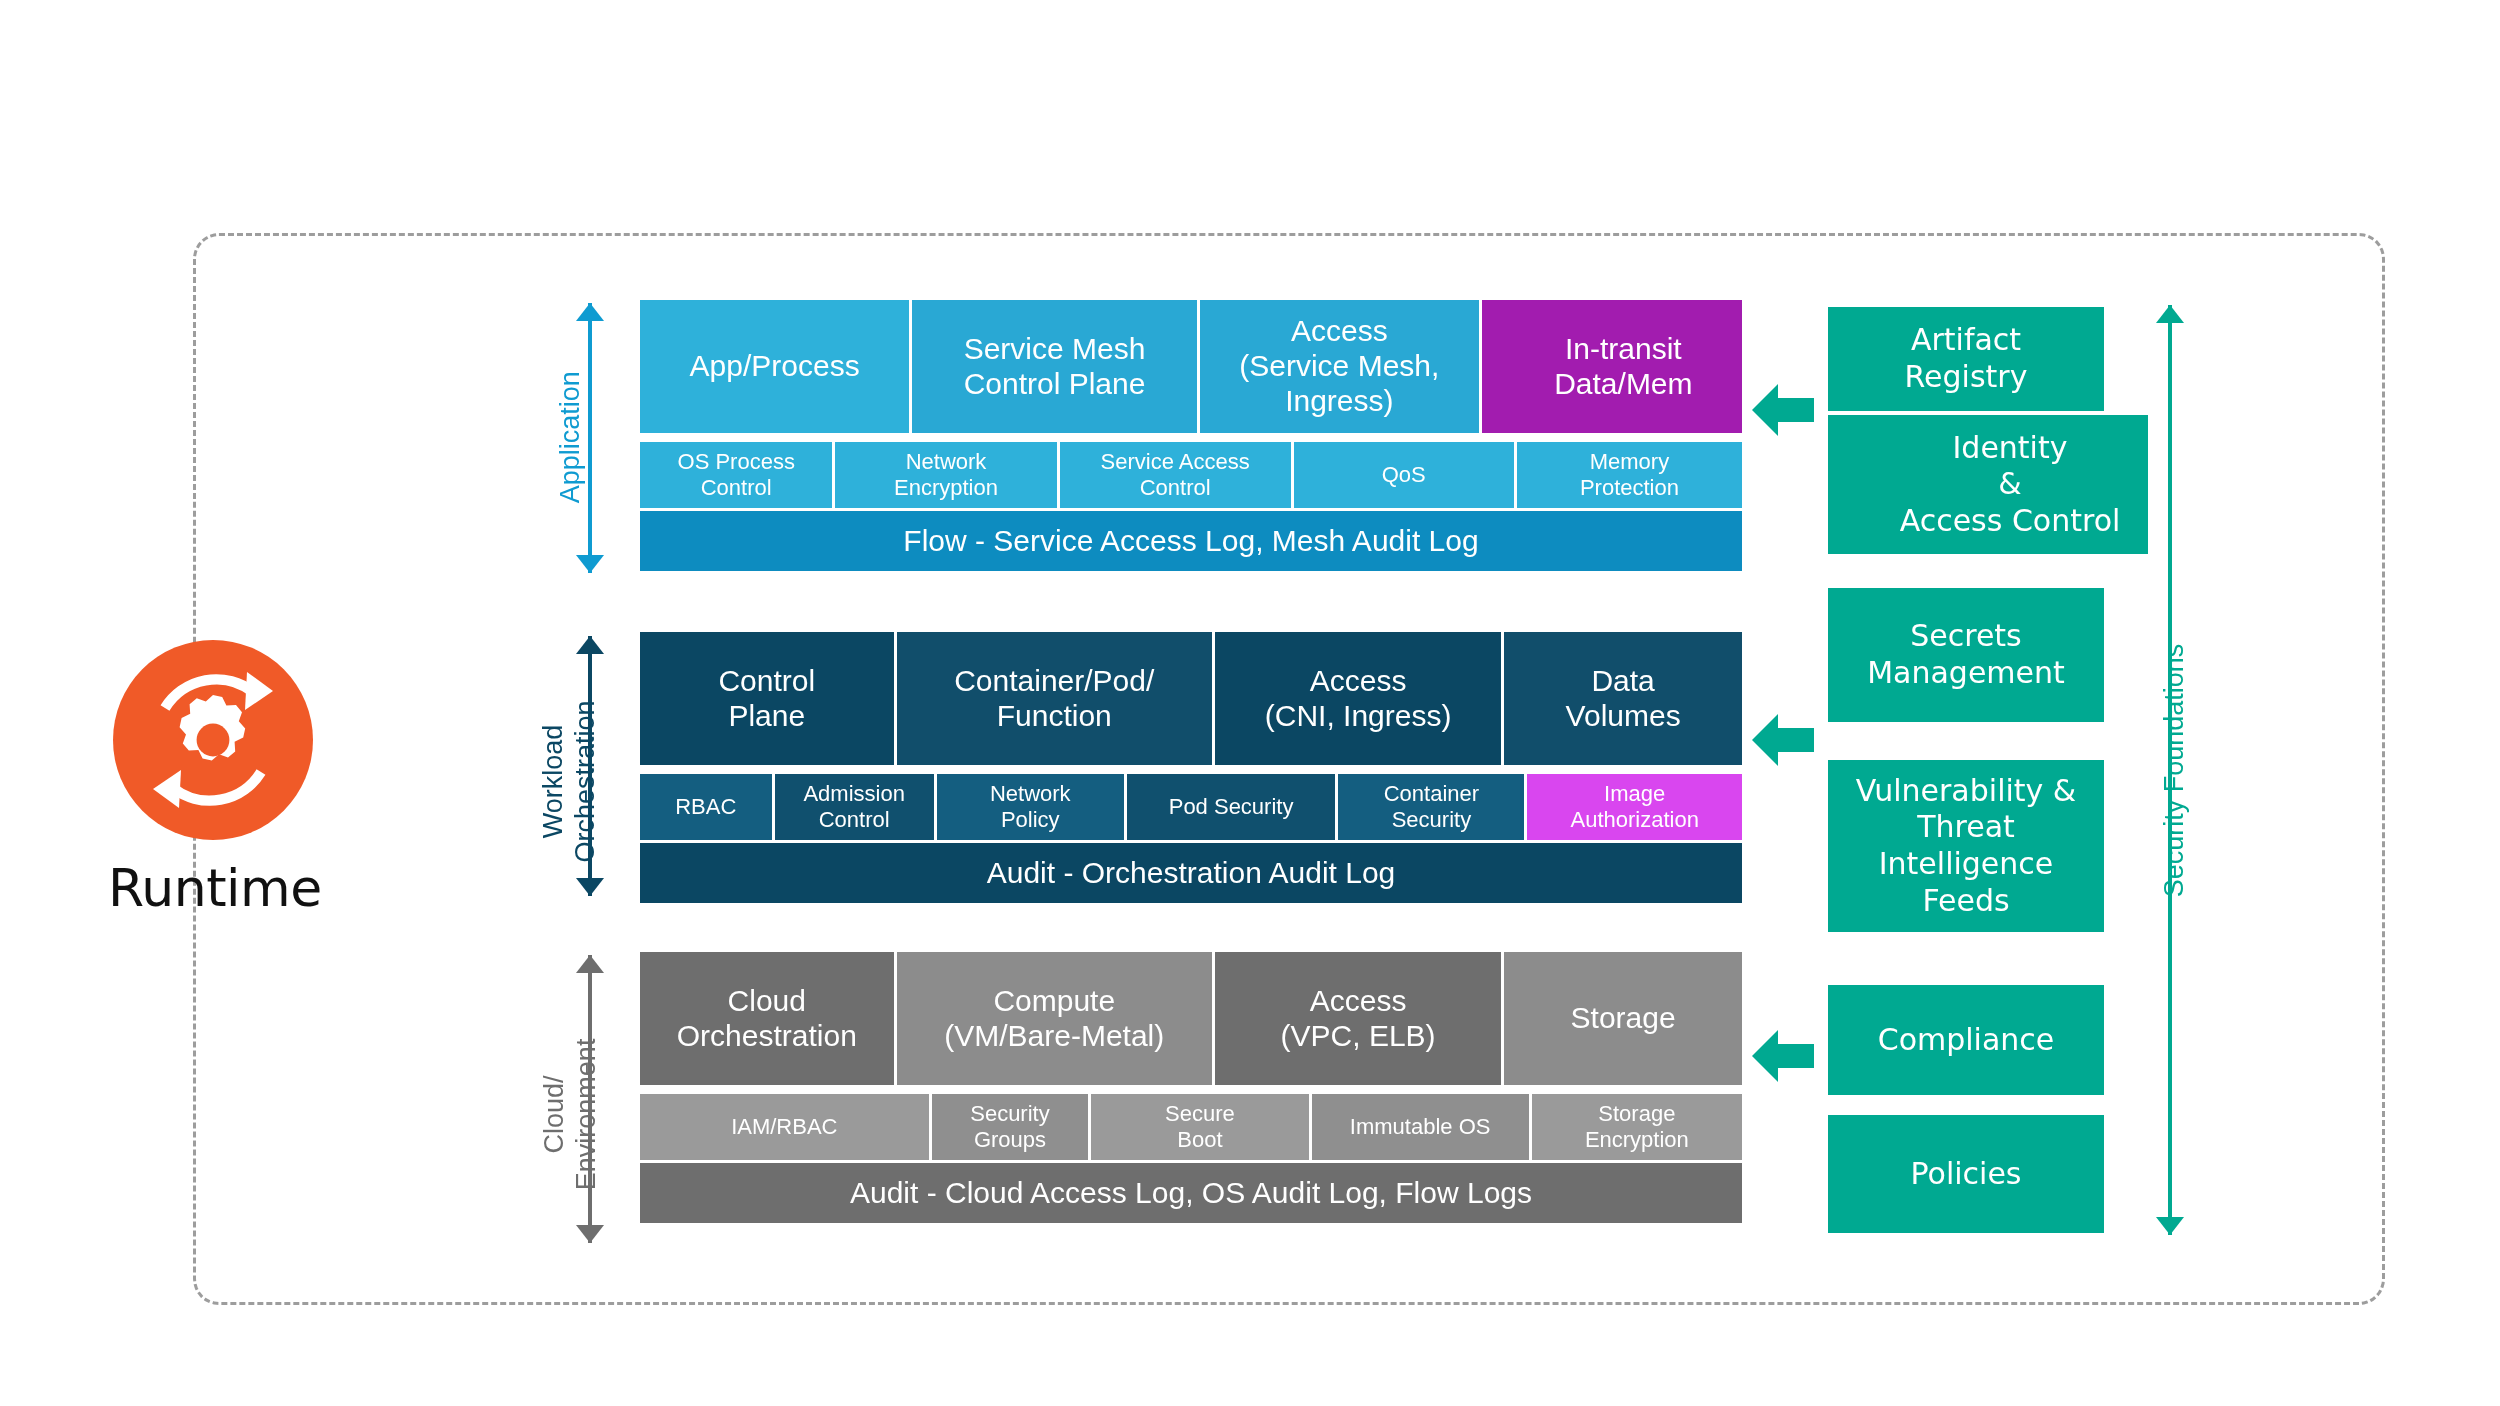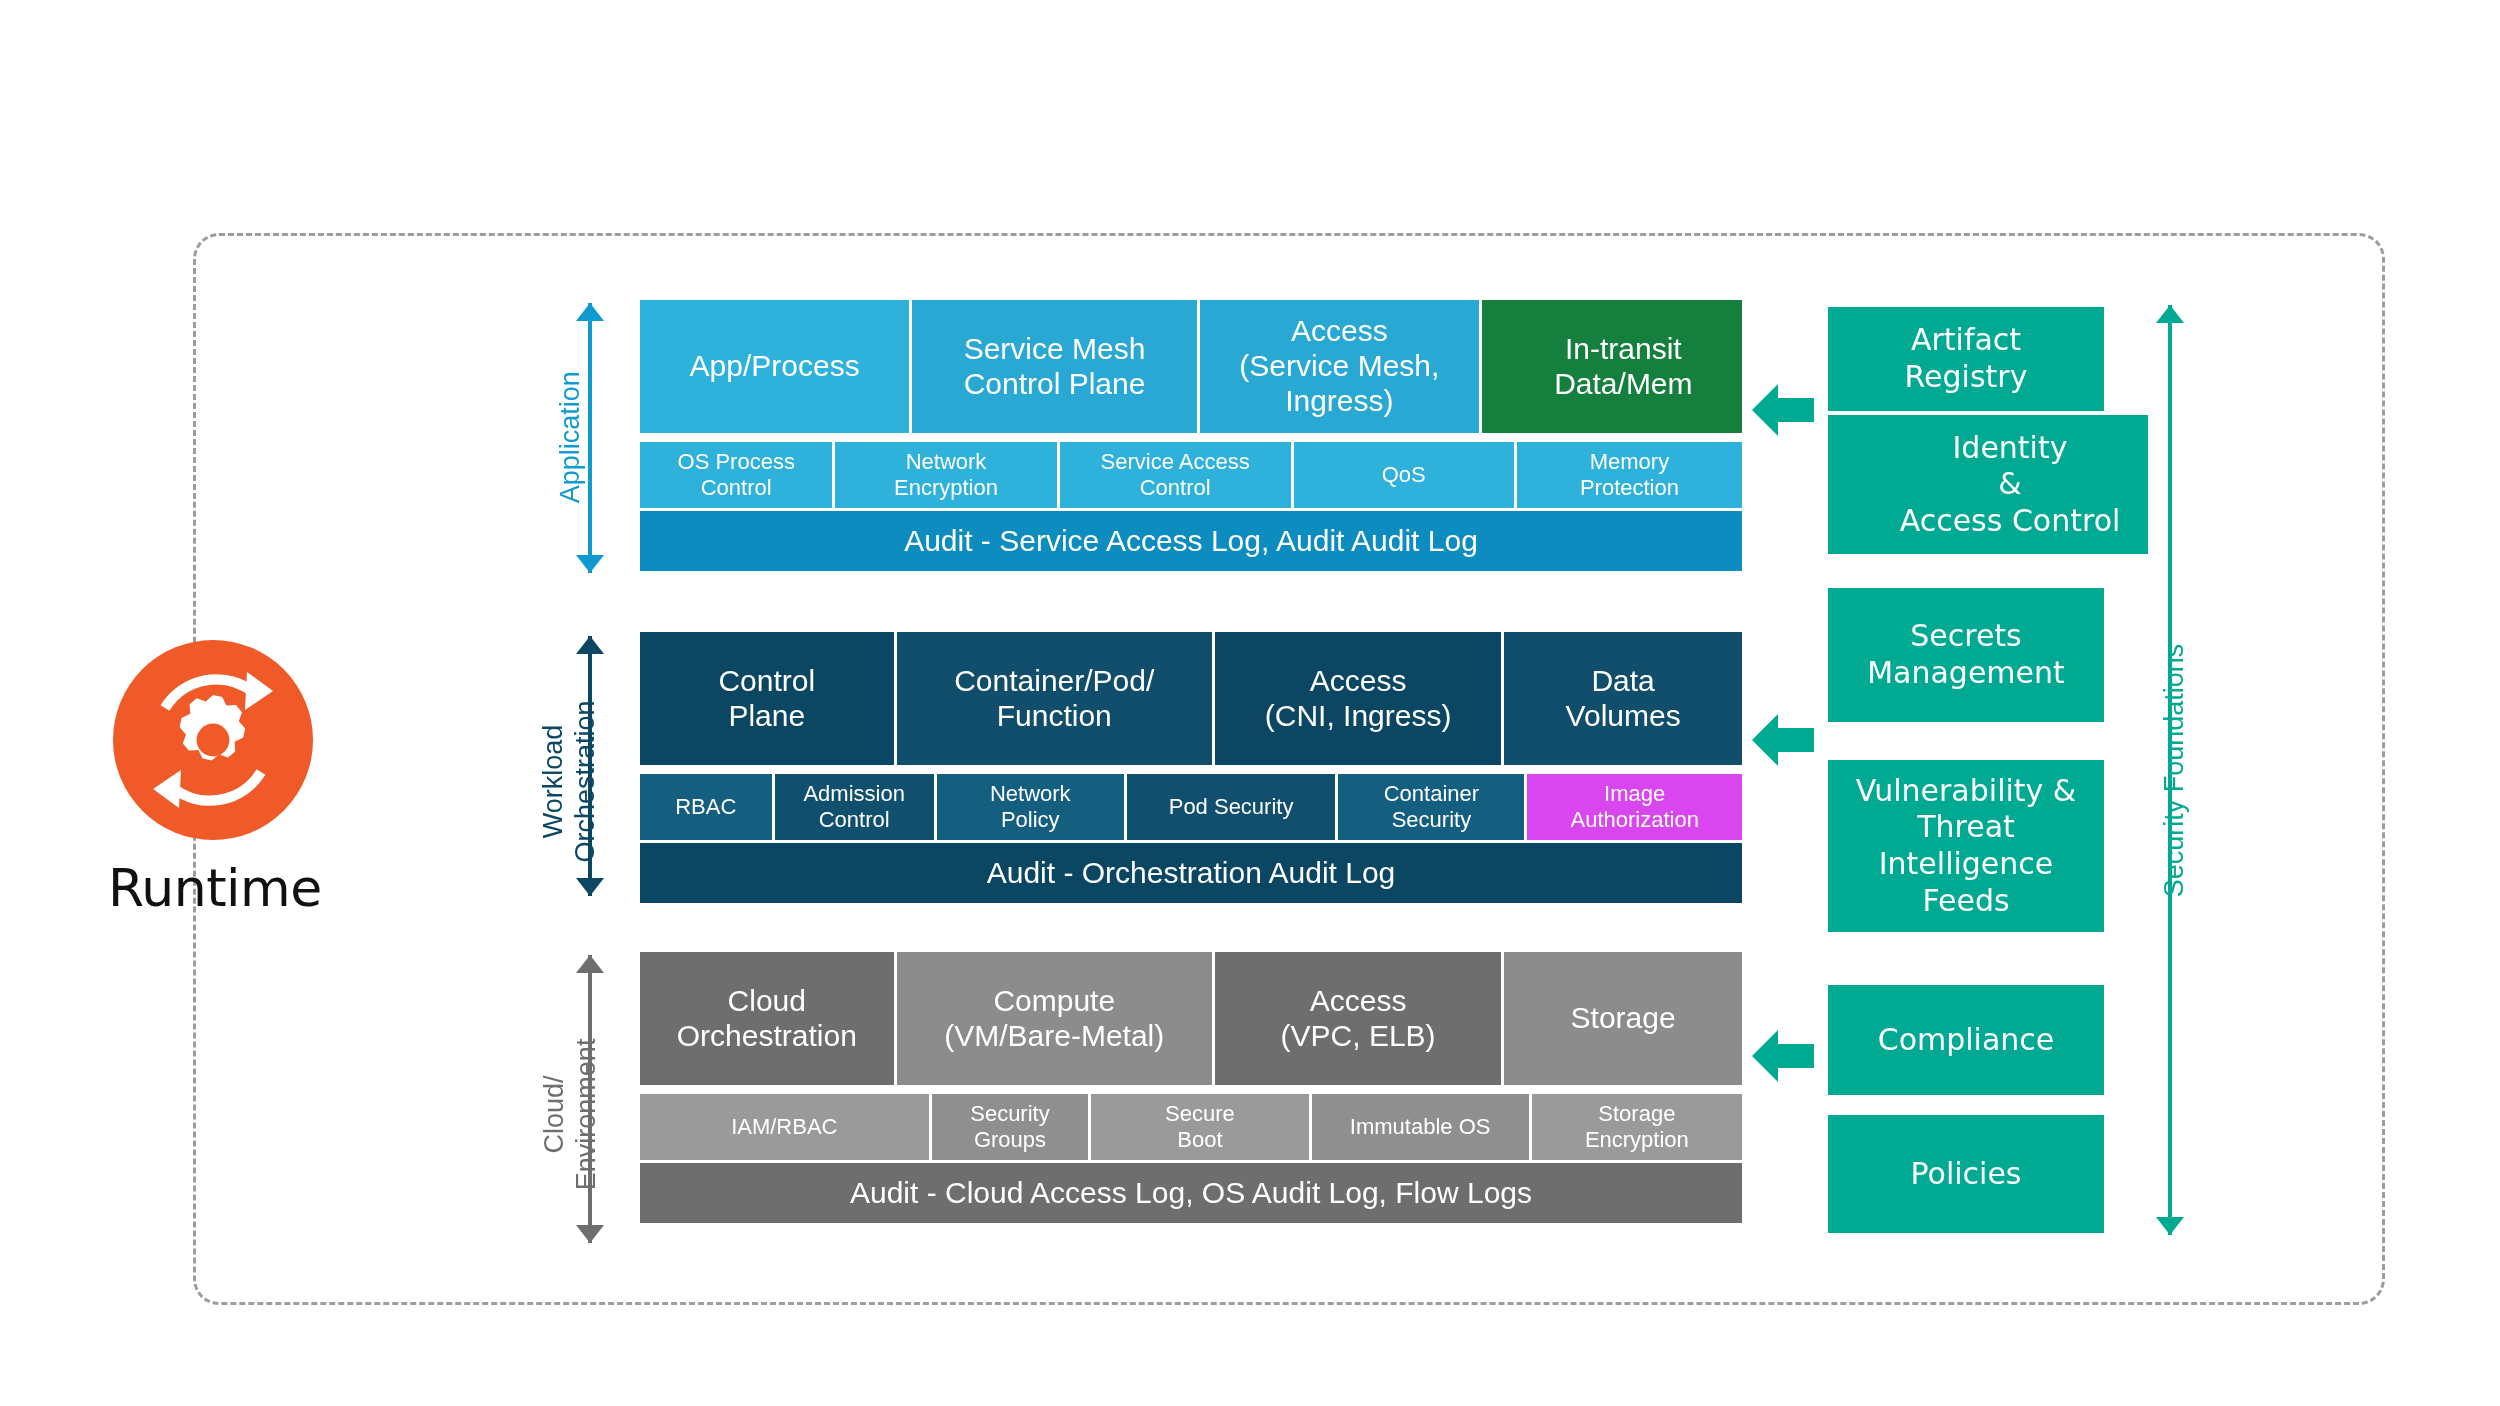--- a/index.html
+++ b/index.html
@@ -101,30 +101,30 @@
     <div class="ah-up" style="border-bottom:18px solid #6E6E6E;"></div>
     <div class="ah-dn" style="border-top:18px solid #6E6E6E;"></div>
     <div class="axis-label" style="color:#6E6E6E;left:-110px;top:127px;width:240px;white-space:pre-line;">Cloud/<br>Environment</div>
   </div>
 
   <div class="stack" id="stack-application">
     <div class="row-top">
         <div class="cell" style="width: 278px; background: rgb(46, 177, 218);">App/Process</div>
         <div class="cell" style="width: 294px; background: rgb(41, 168, 212);">Service Mesh<br>Control Plane</div>
         <div class="cell" style="width: 288px; background: rgb(41, 168, 212);">Access<br>(Service Mesh,<br>Ingress)</div>
-        <div class="cell" style="width: 268px; background: #15803d; padding-left: 23px;">In-transit<br>Data/Mem</div>
+        <div class="cell" style="width: 268px; background: #a21caf; padding-left: 23px;">In-transit<br>Data/Mem</div>
       </div>
     <div class="row-mid">
         <div class="cell" style="width: 194px; background: rgb(46, 177, 218);">OS Process<br>Control</div>
         <div class="cell" style="width: 223px; background: rgb(46, 177, 218);">Network<br>Encryption</div>
         <div class="cell" style="width: 233px; background: rgb(46, 177, 218);">Service Access<br>Control</div>
         <div class="cell" style="width: 222px; background: rgb(46, 177, 218);">QoS</div>
         <div class="cell" style="width: 227px; background: rgb(46, 177, 218);">Memory<br>Protection</div>
       </div>
-    <div class="row-audit" style="background: rgb(13, 140, 192);">Audit - Service Access Log, Audit Audit Log</div>
+    <div class="row-audit" style="background: rgb(13, 140, 192);">Flow - Service Access Log, Mesh Audit Log</div>
   </div>
 
   <div class="stack" id="stack-orchestration">
     <div class="row-top">
         <div class="cell" style="width: 255px; background: rgb(11, 71, 99);">Control<br>Plane</div>
         <div class="cell" style="width: 317px; background: rgb(17, 78, 107);">Container/Pod/<br>Function</div>
         <div class="cell" style="width: 288px; background: rgb(11, 71, 99);">Access<br>(CNI, Ingress)</div>
         <div class="cell" style="width: 239px; background: rgb(17, 78, 107);">Data<br>Volumes</div>
       </div>
     <div class="row-mid">

